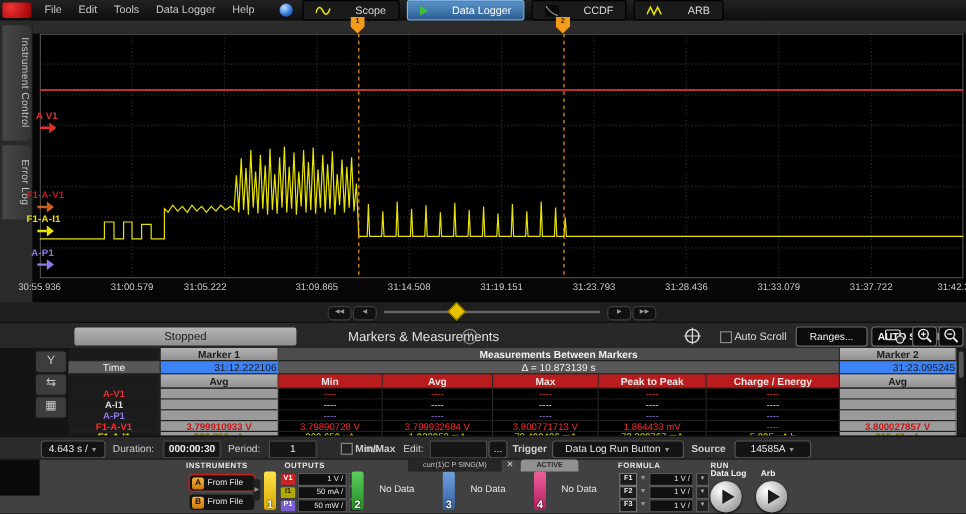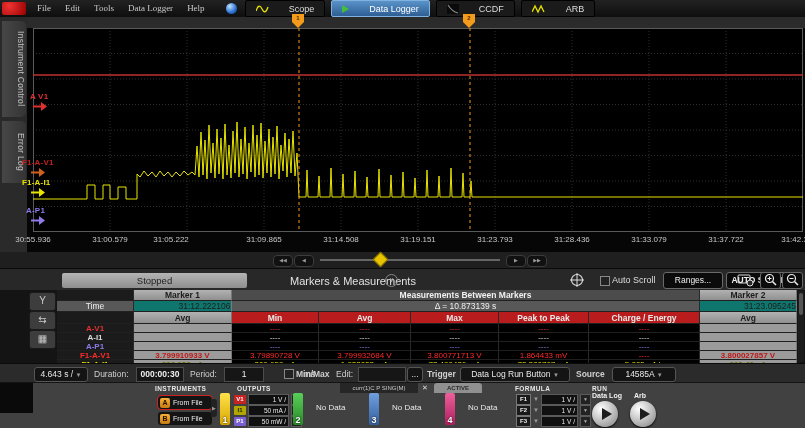--- a/index.html
+++ b/index.html
@@ -4,21 +4,21 @@
 <style>
   html,body{margin:0;padding:0;background:#111;}
   .app{position:relative;width:805px;height:428px;background:#262626;overflow:hidden;
        font-family:"Liberation Sans",sans-serif;color:#ccc;-webkit-font-smoothing:antialiased;}
 
   
   .menubar{position:absolute;left:0;top:0;width:805px;height:17px;
     background:linear-gradient(#222,#0e0e0e);display:flex;align-items:center;font-size:9px;color:#c8c8c8;z-index:25;}
   .logo{width:24px;height:13px;margin:0 4px 0 2px;border-radius:2px;
     background:radial-gradient(circle at 30% 30%,#e33,#900);}
-  .menu-item{padding:0 7px;height:17px;line-height:17px;cursor:default;font-family:Liberation Serif, serif;}
+  .menu-item{padding:0 7px;height:17px;line-height:17px;cursor:default;}
   .info-ball{width:11px;height:11px;border-radius:50%;margin:0 8px 0 14px;
     background:radial-gradient(circle at 35% 30%,#bfe0ff,#2a6fd0 60%,#123a73);}
   .mode-tab{display:flex;align-items:center;gap:20px;height:15px;padding:0 10px;margin-right:6px;
     background:#1a1a1a;border:1px solid #000;border-radius:2px;color:#ddd;}
   .mode-tab.selected{background:linear-gradient(#5a93c8,#2d5e94);color:#fff;border-color:#7fb2e0;}
   .tri-green{width:0;height:0;border-left:7px solid #43c03a;border-top:4.5px solid transparent;border-bottom:4.5px solid transparent;}
 
   
   .flag{position:absolute;top:14px;width:12px;height:14px;z-index:30;background:#f59b1c;
     clip-path:polygon(0 0,100% 0,100% 58%,50% 100%,0 58%);
@@ -65,21 +65,21 @@
   .mtable{position:absolute;left:57px;top:0;display:grid;
     grid-template-columns:77px 98px 87px 92px 88px 90px 111px 97px;
     grid-auto-rows:auto;font-size:8px;}
   .mtable>div{overflow:hidden;white-space:nowrap;display:flex;align-items:center;justify-content:center;
     border-right:1px solid #2a2a2a;border-bottom:1px solid #202020;}
   .h1{height:10px;font-size:8.5px;font-weight:bold;}
   .h2{height:10px;font-size:8.5px;}
   .h3{height:11px;font-size:8.5px;font-weight:bold;}
   .dr{height:8px;background:#000;}
   .c-gray{background:linear-gradient(#b2b2b2,#909090);color:#1d1d1d;border-right:1px solid #777 !important;}
-  .c-gray2{background:#0f766e;color:#1d1d1d;border-right:1px solid #777 !important;padding-left:44px;}
+  .c-gray2{background:#3b82f6;color:#1d1d1d;border-right:1px solid #777 !important;padding-left:44px;}
   .c-mid{background:#4c4c4c;color:#f0f0f0;}
   .c-mid2{background:#585858;color:#f0f0f0;}
   .c-hdr{background:#b91c1c;color:#e8e8e8;}
   .c-lbl{background:#1b1b1b;font-weight:bold;justify-content:center;}
   .c-gcell{background:#9b9b9b;border-right:1px solid #777 !important;font-weight:bold;}
   .t-red{color:#e23030;} .t-white{color:#dddddd;} .t-purple{color:#8f7ae8;}
   .t-bred{color:#ff2a2a;} .t-yellow{color:#e8e400;}
   .t-redg{color:#c41515;} .t-yellowg{color:#6f6f00;}
   .tscroll{position:absolute;left:798px;top:1px;width:6px;height:71px;background:#1c1c1c;}
   .tscroll .thumb{position:absolute;left:1px;top:2px;width:4px;height:22px;background:#555;border-radius:2px;}

